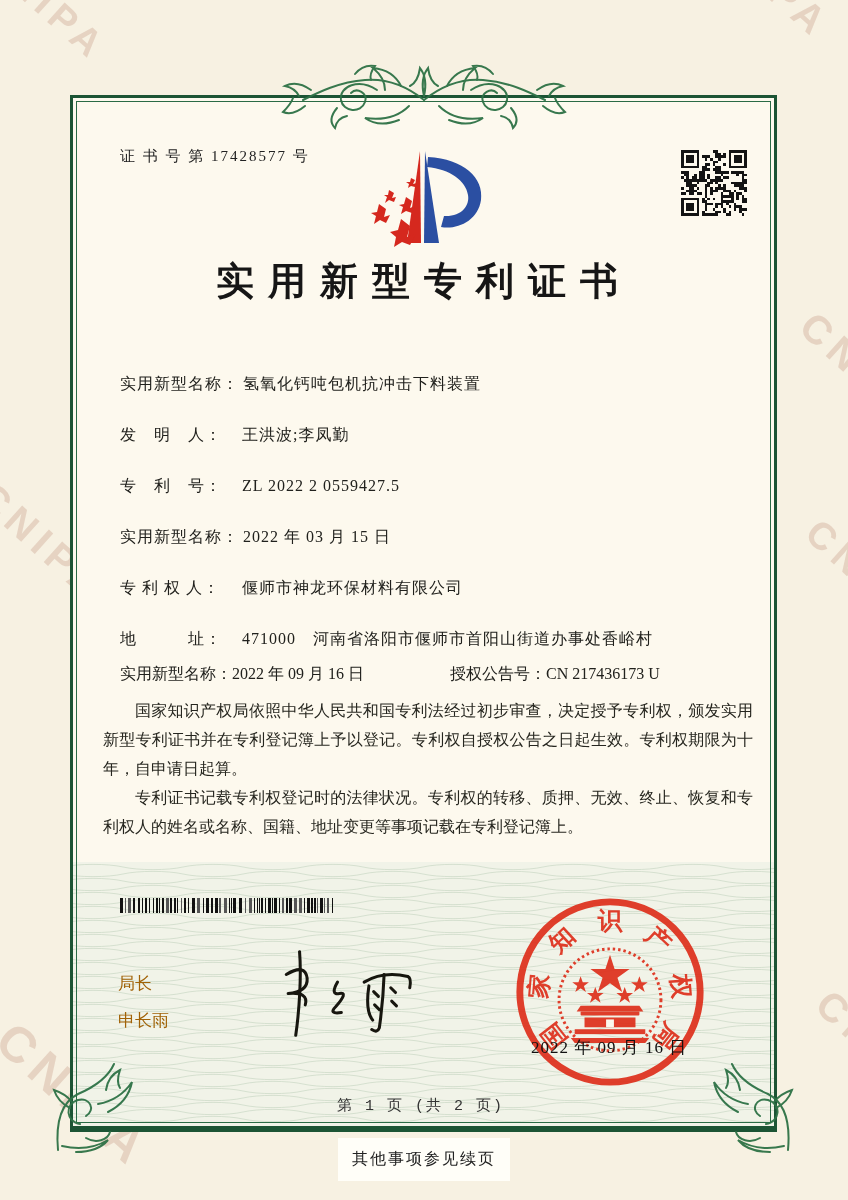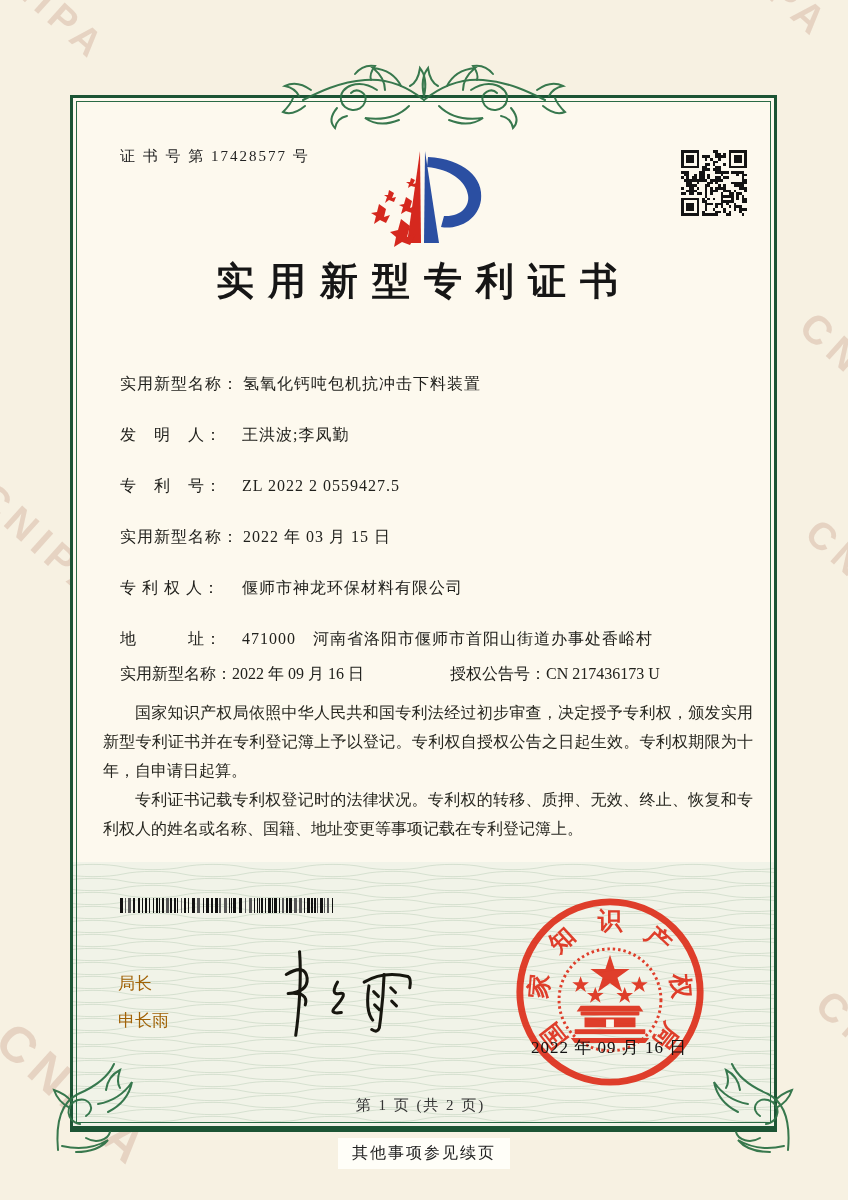--- a/index.html
+++ b/index.html
@@ -63,39 +63,39 @@
   .frow{position:absolute;left:0;white-space:nowrap;}
   .r1{top:358px;} .r2{top:409px;} .r3{top:460px;}
   .r4{top:511px;} .r5{top:562px;} .r6{top:613px;} .r7{top:664px;}
   .flabel{display:inline-block;min-width:118px;letter-spacing:1px;margin-top:16px;}
   .fvalue{letter-spacing:1px;}
   .grant-no{position:absolute;left:330px;top:0;white-space:nowrap;}
   .body-text{
     position:absolute;left:103px;top:698px;width:650px;
     font-size:16px;line-height:29px;text-align:justify;color:#26261f;
   }
-  .body-text p{margin:0;text-indent:2em;}
+  .body-text p{margin:0;text-indent:2em;font-family:Liberation Mono, monospace;}
   .barcode{position:absolute;left:120px;top:897px;}
   .officer{position:absolute;left:118px;top:972px;font-family:"Liberation Sans",sans-serif;font-size:17px;color:#a16207;}
   .officer .name{margin-top:14px;text-align:center;}
   .signature{position:absolute;left:248px;top:946px;}
   .seal{position:absolute;left:512px;top:894px;}
   .seal-date{
     position:absolute;left:531px;top:1036px;font-size:17px;
     color:#111;letter-spacing:1px;white-space:nowrap;z-index:6;
   }
   .page-indicator{
     position:absolute;left:70px;top:1096px;width:701px;
-    text-align:center;font-size:15px;letter-spacing:2px;color:#333;
+    text-align:center;font-size:15px;letter-spacing:2px;color:#333;font-family:Liberation Mono, monospace;
   }
   .continuation{
     position:absolute;left:0;top:1138px;width:848px;text-align:center;
   }
   .continuation span{
-    display:inline-block;background:#fffef8;padding:5px 14px;
+    display:inline-block;background:#fffef8;padding:11px 14px;
     font-size:16px;letter-spacing:2px;color:#222;
   }
 </style>
 </head>
 <body>
 
 <div class="page">
 
   <div class="wm wm-a">CNIPA</div>
   <div class="wm wm-b">CNIPA</div>

